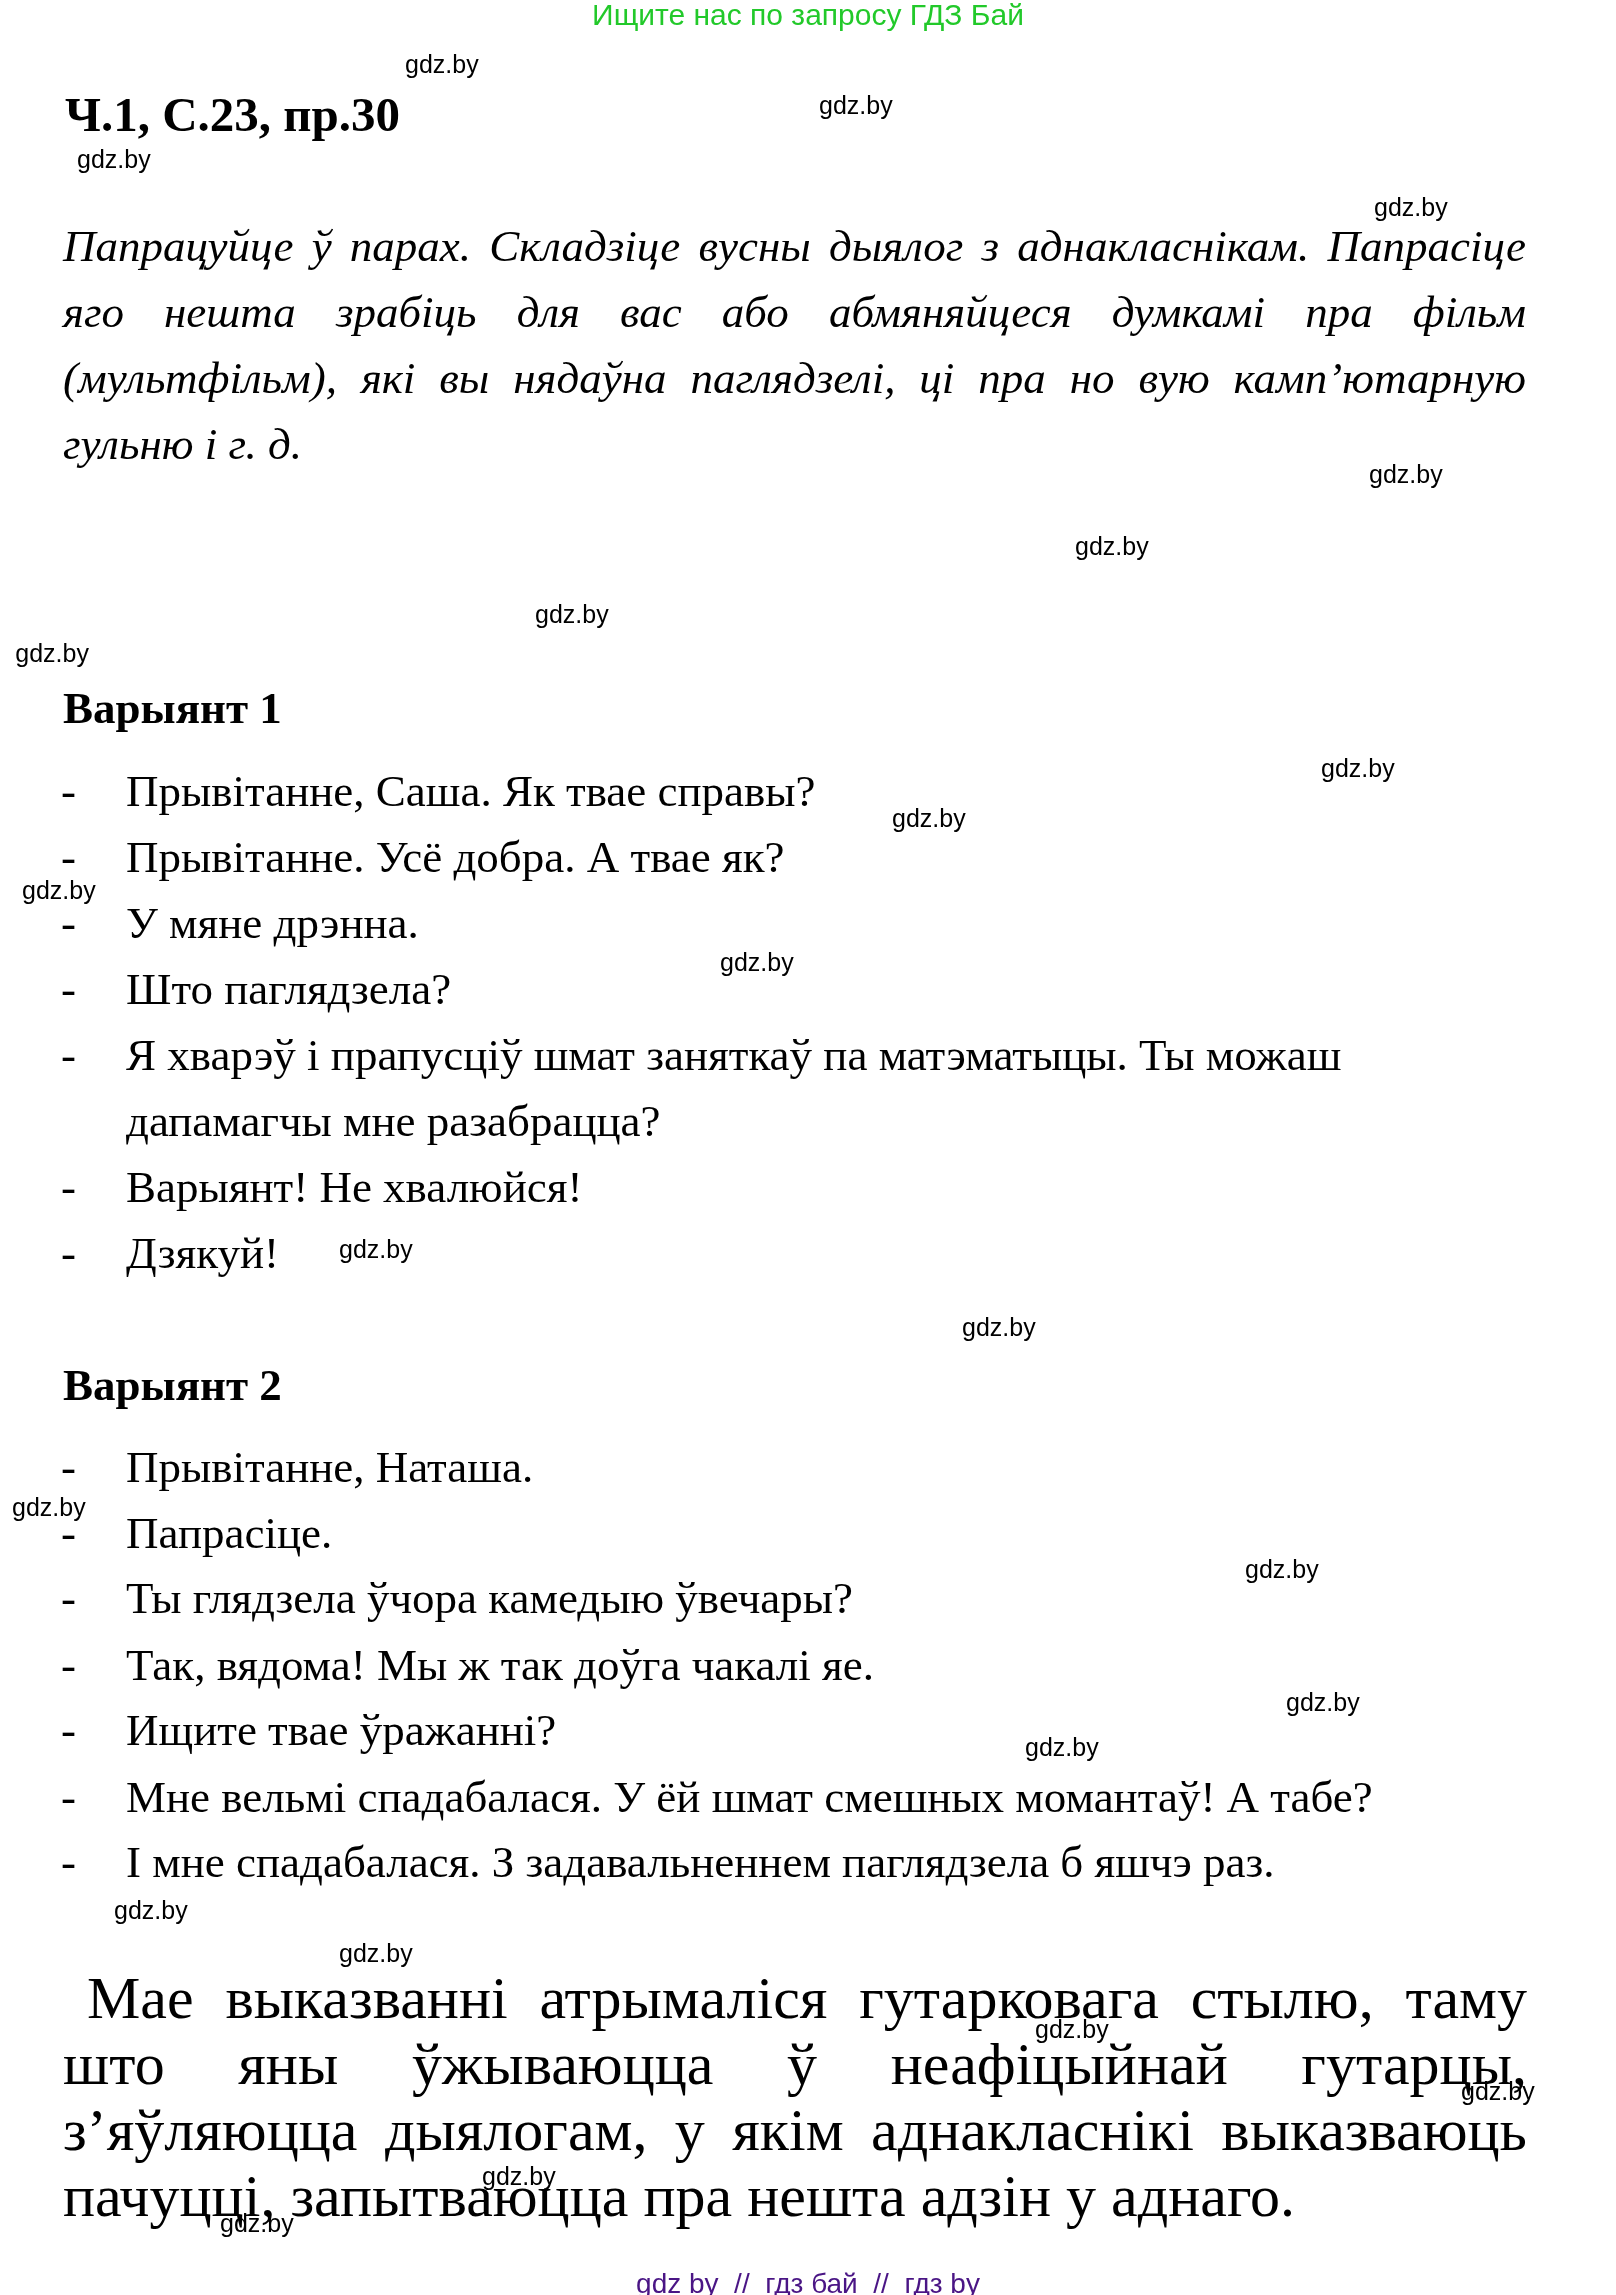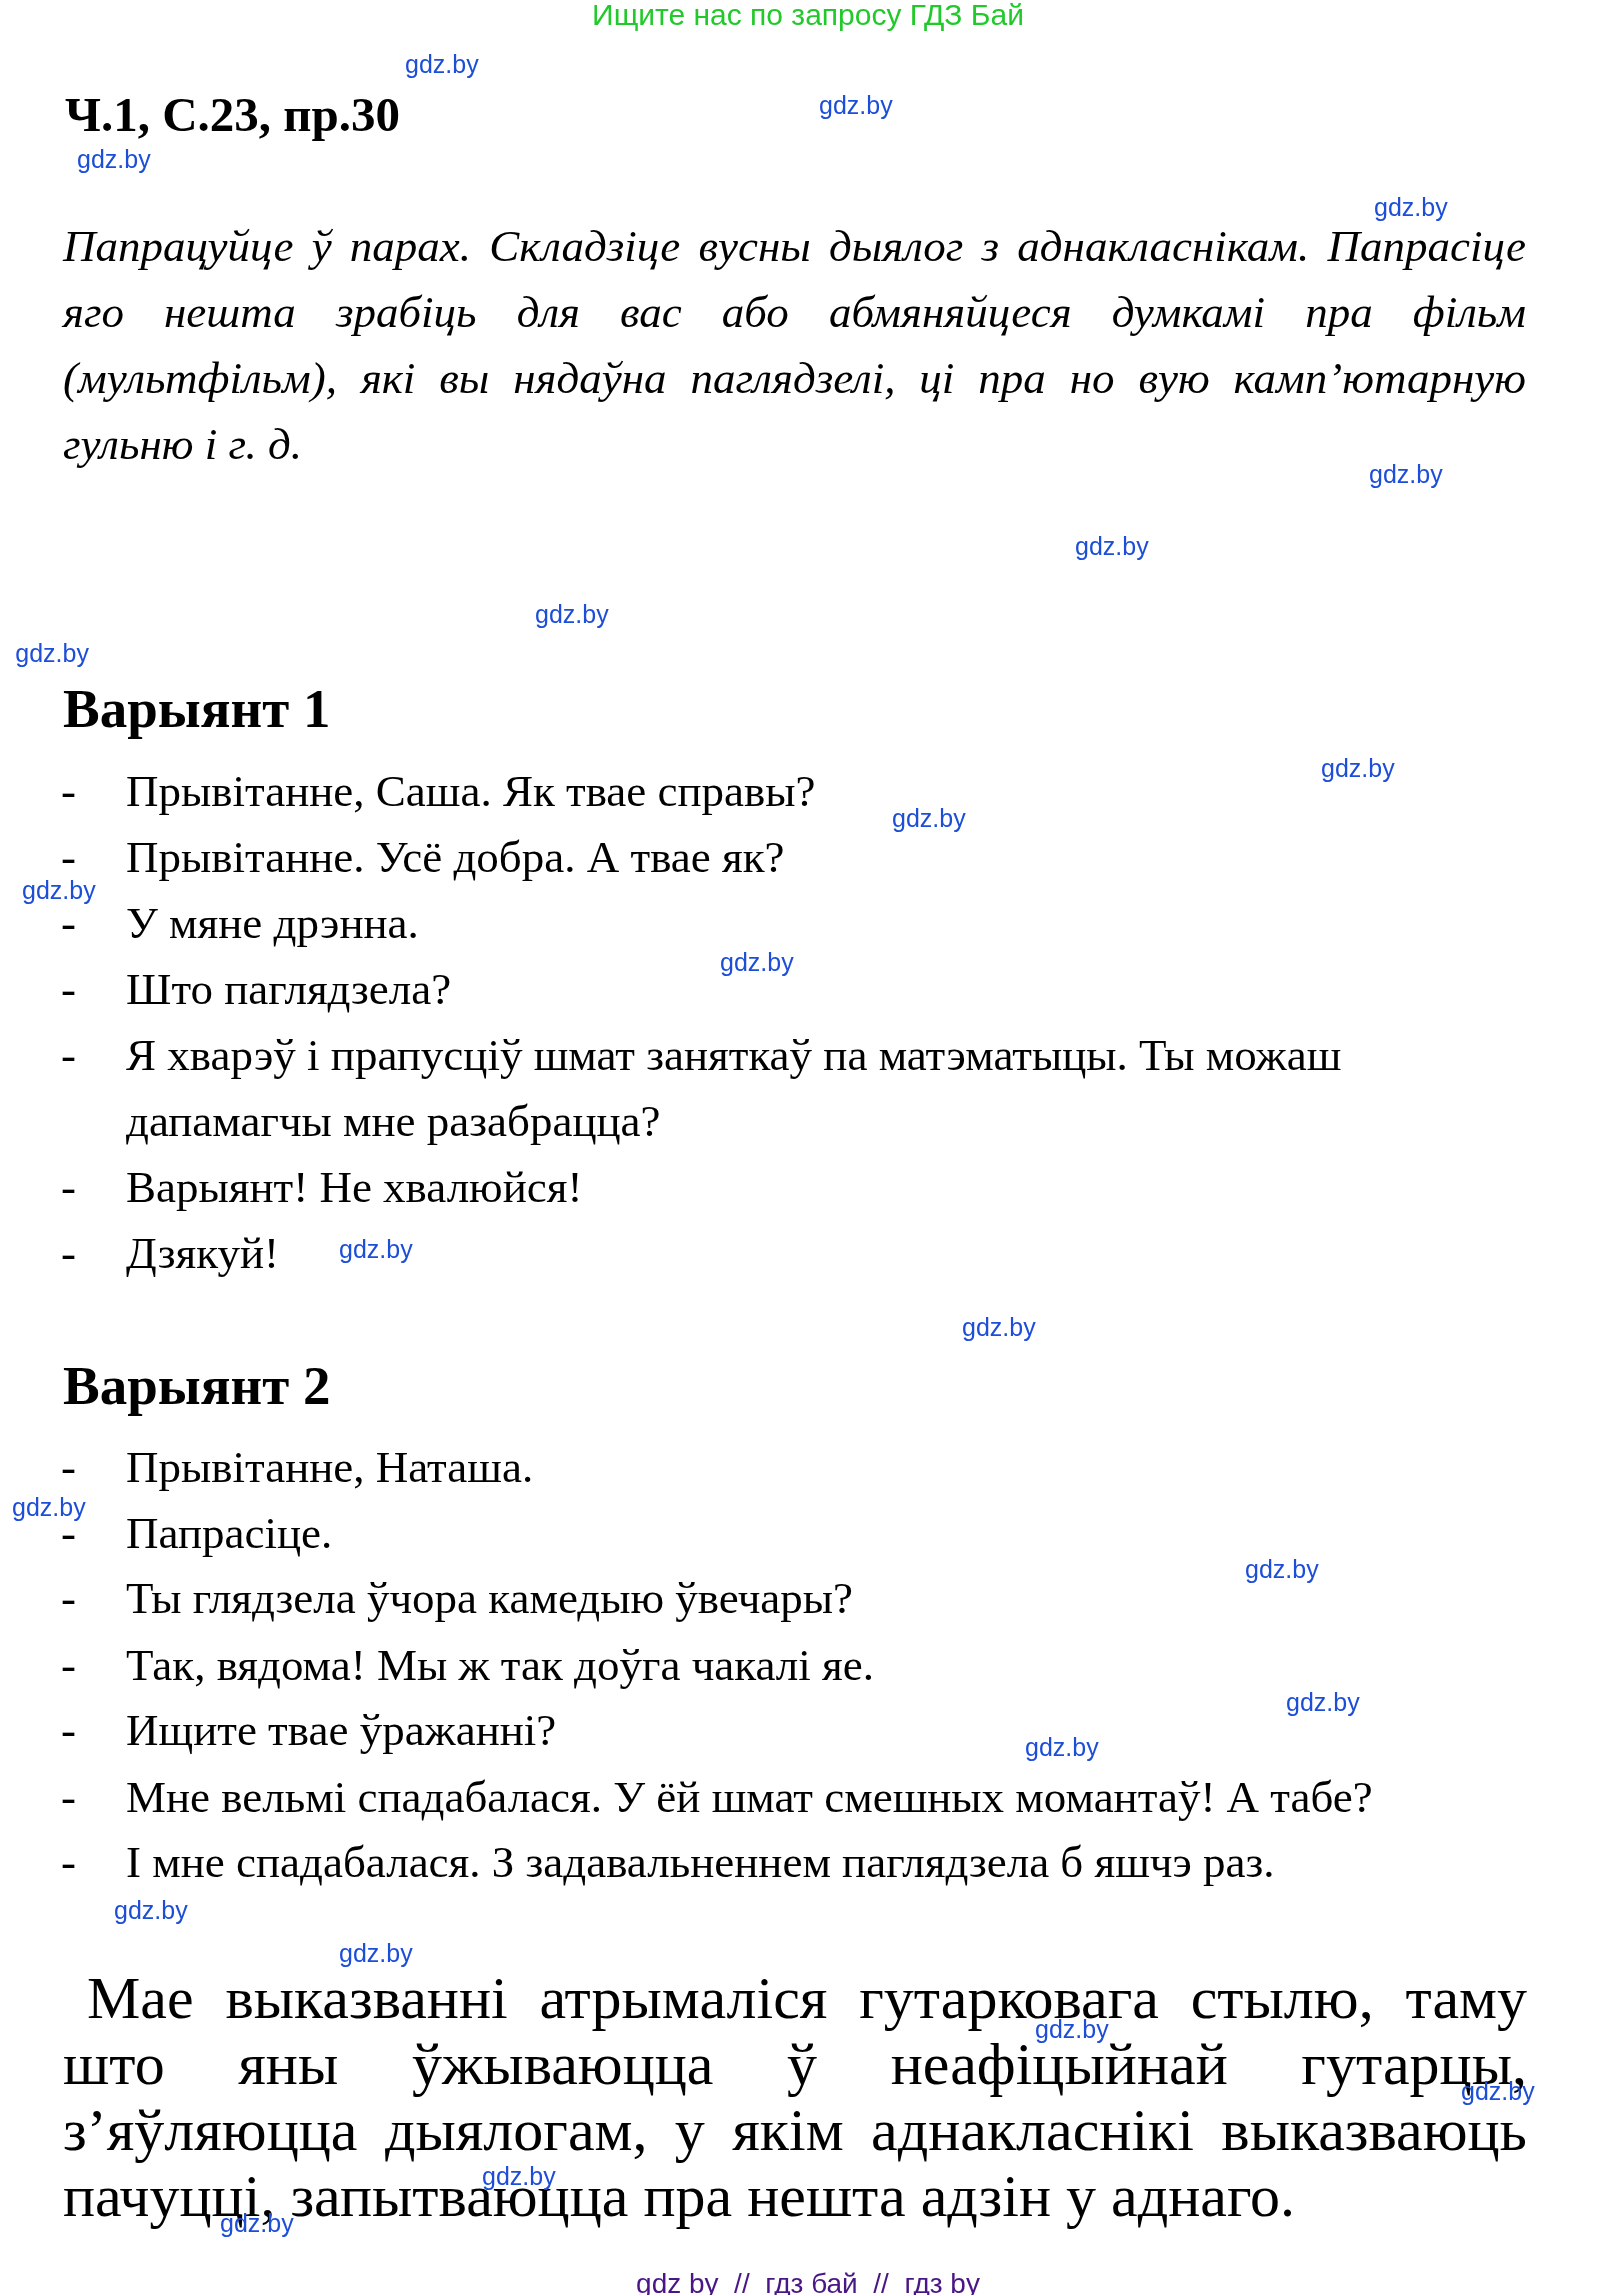--- a/index.html
+++ b/index.html
@@ -46,21 +46,21 @@
     font-size: 45px;
     line-height: 66px;
     text-align: justify;
   }
   .instruction .para { display: block; }
   .section-heading {
     position: absolute;
     left: 63px;
     font-family: "Liberation Serif", serif;
     font-weight: bold;
-    font-size: 55px;
+    font-size: 45px;
     line-height: 51px;
   }
   .dialogue {
     position: absolute;
     left: 0;
     width: 1616px;
   }
   .line {
     position: absolute;
     left: 0;
@@ -88,21 +88,21 @@
     font-size: 60px;
     line-height: 66px;
     text-align: justify;
     text-indent: 24px;
   }
   .watermark {
     position: absolute;
     font-family: "Liberation Sans", sans-serif;
     font-size: 25px;
     line-height: 27px;
-    color: #1d4ed8;
+    color: #000000;
     white-space: nowrap;
   }
   .footer {
     position: absolute;
     top: 2267px;
     left: 0;
     width: 1616px;
     text-align: center;
     font-family: "Liberation Sans", sans-serif;
     font-size: 28px;

